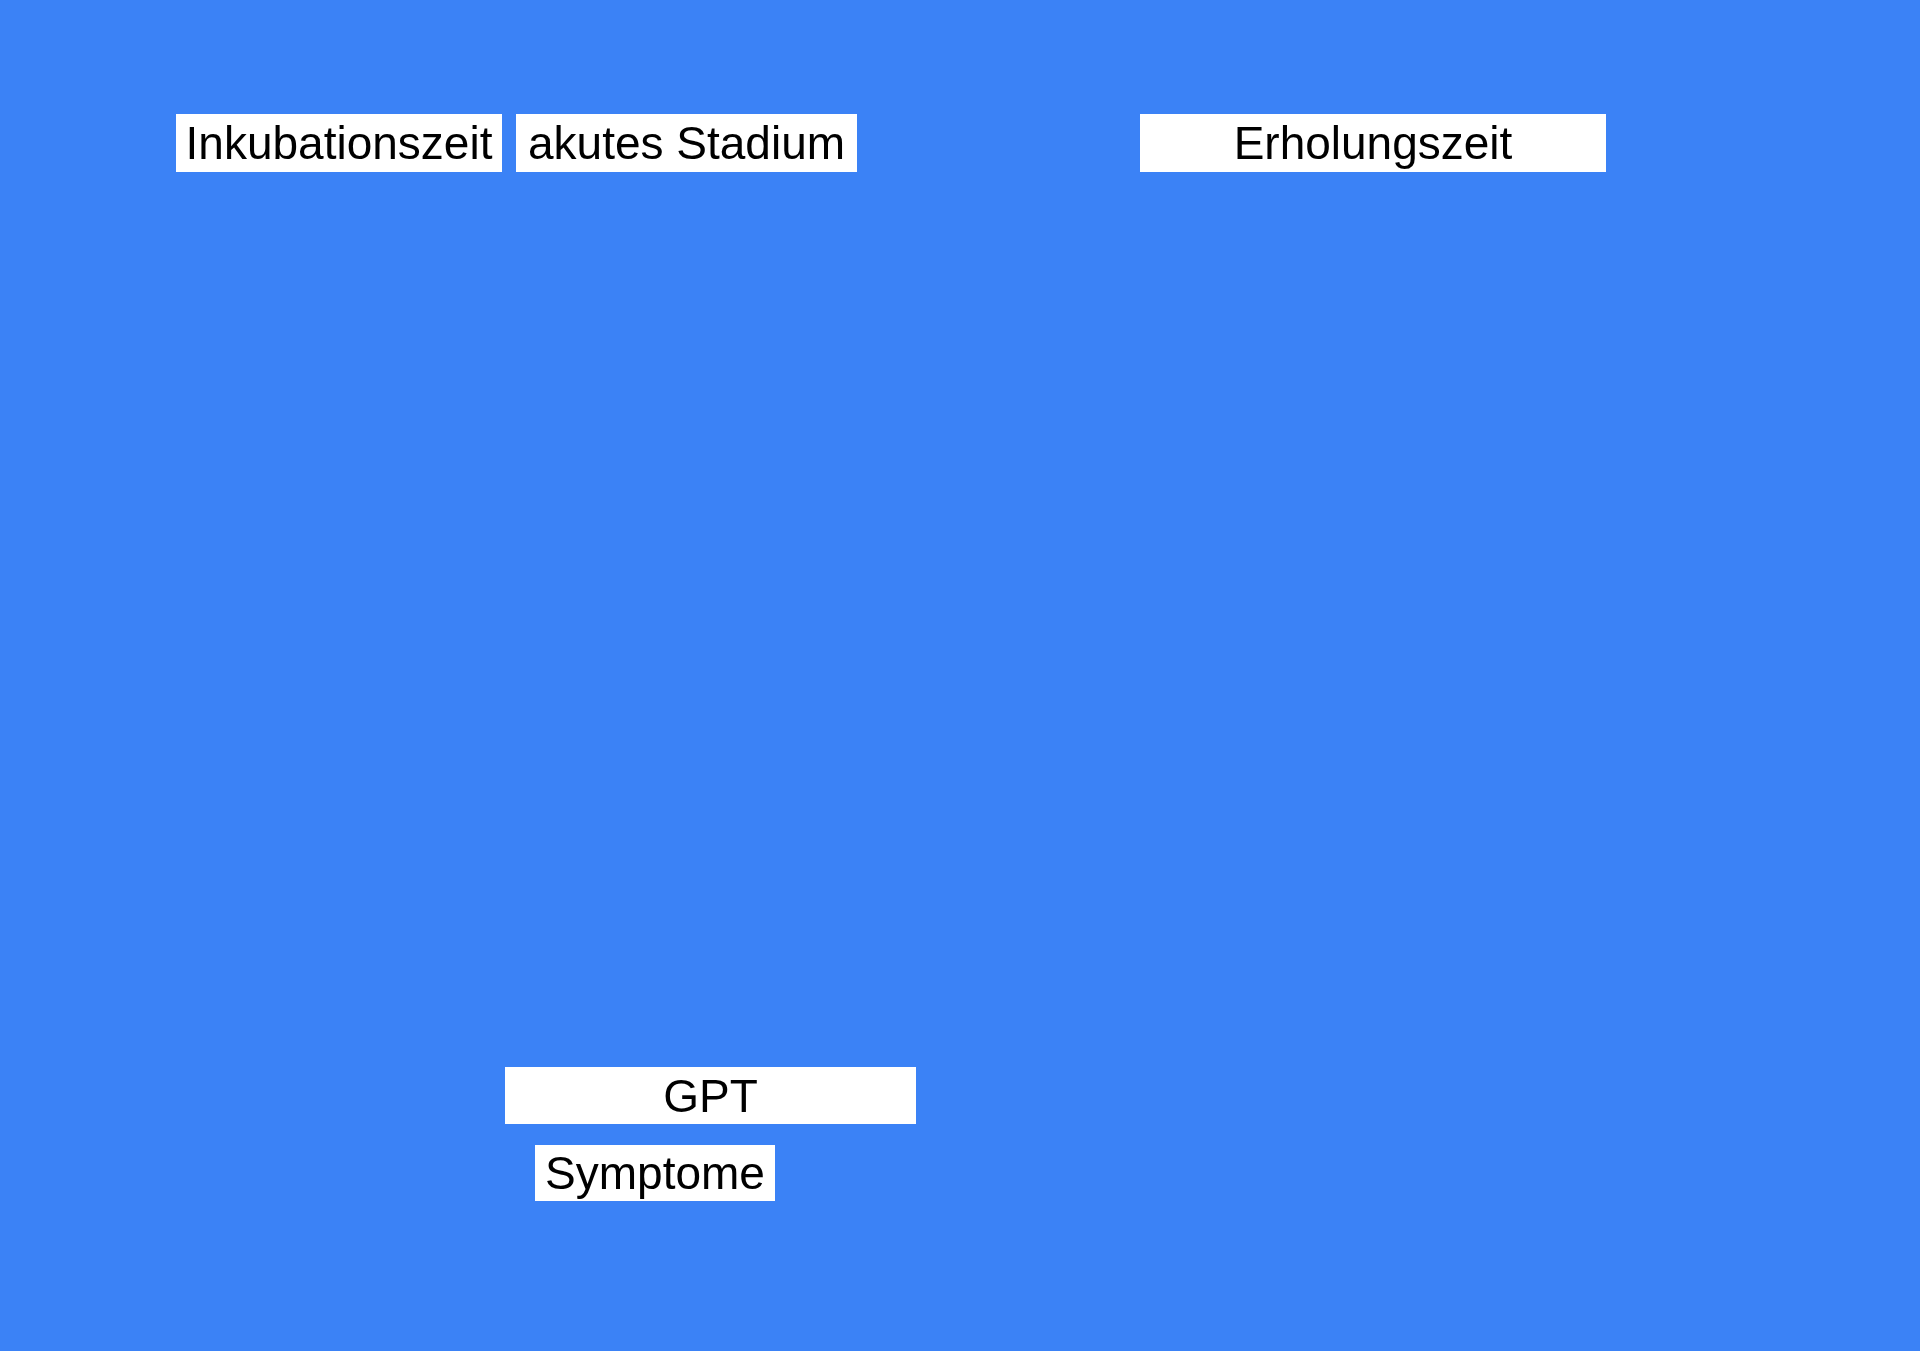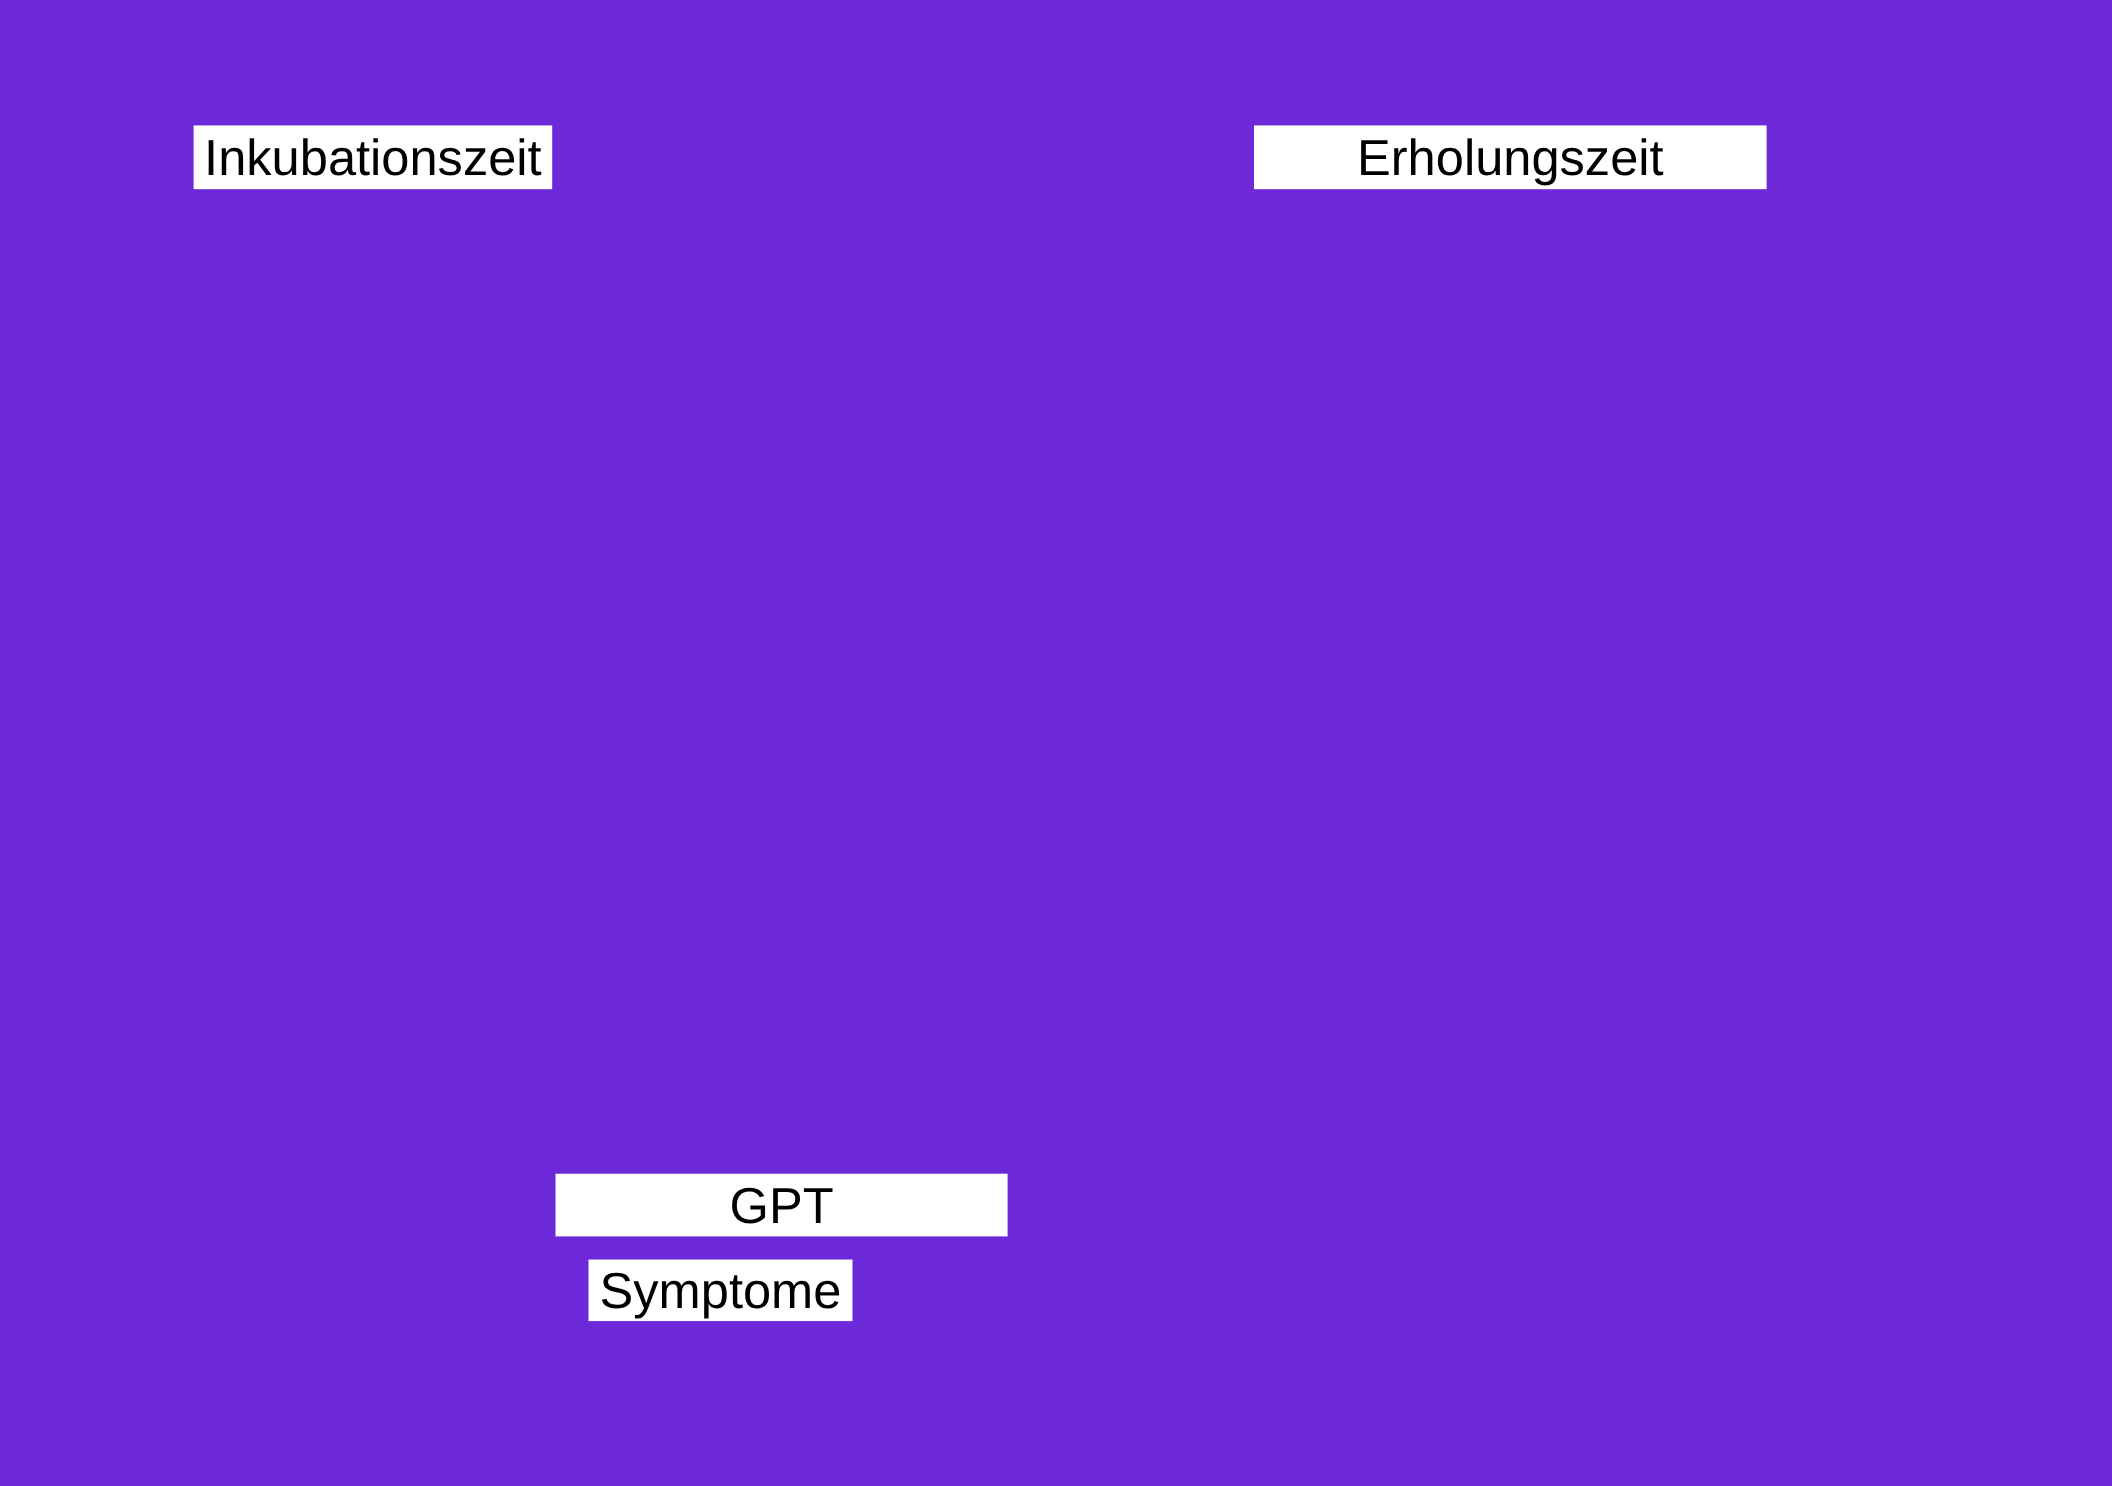--- a/index.html
+++ b/index.html
@@ -4,21 +4,21 @@
 <style>
   html, body {
     margin: 0;
     padding: 0;
     background: #000000;
   }
   .canvas {
     position: relative;
     width: 1920px;
     height: 1351px;
-    background: #6d28d9;
+    background: #3b82f6;
     overflow: hidden;
     font-family: "Liberation Sans", sans-serif;
   }
   .label-box {
     position: absolute;
     background: #ffffff;
     color: #000000;
     display: flex;
     align-items: center;
     justify-content: center;
@@ -37,20 +37,23 @@
 </style>
 </head>
 <body>
 
 <div class="canvas">
 
   <div class="label-box box-inkubationszeit">
     <span>Inkubationszeit</span>
   </div>
 
+  <div class="label-box box-akutes-stadium">
+    <span>akutes Stadium</span>
+  </div>
 
   <div class="label-box box-erholungszeit">
     <span>Erholungszeit</span>
   </div>
 
   <div class="label-box box-symptome">
     <span>Symptome</span>
   </div>
 
   <div class="label-box box-gpt">

